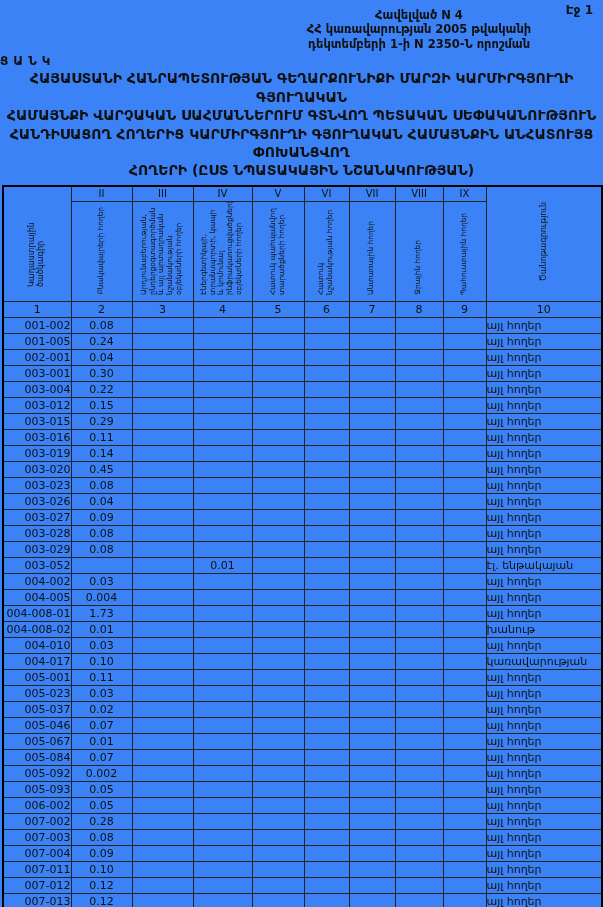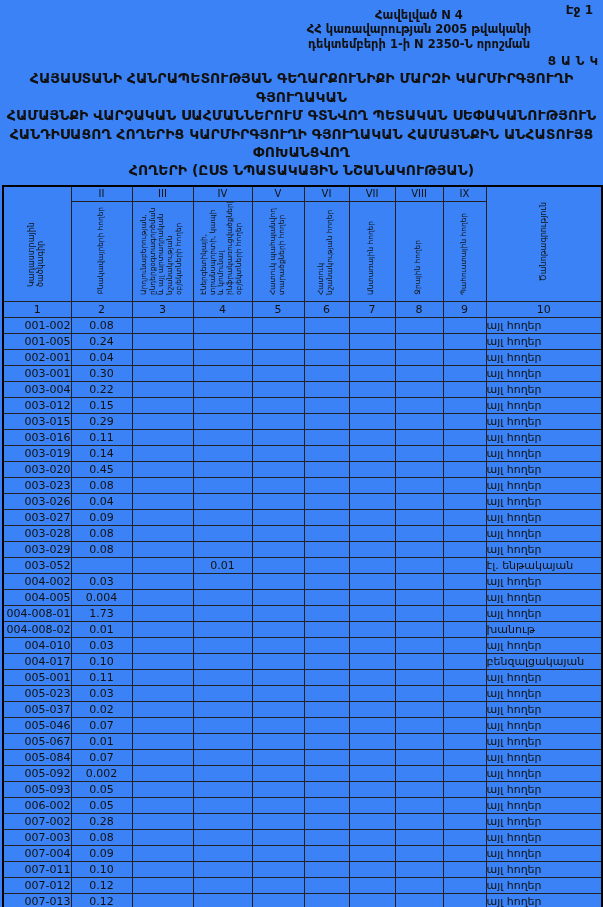--- a/index.html
+++ b/index.html
@@ -9,21 +9,21 @@
     margin:0 auto;box-sizing:border-box;
   }
   .page-num{
     position:absolute;top:3px;right:10px;font-weight:bold;font-size:12px;
   }
   .appendix{
     margin:8px 4px 0 244px;width:350px;text-align:center;
     font-weight:bold;font-size:11.5px;line-height:1.25;
   }
   .doc-title{
-    text-align:right;font-weight:bold;font-size:12px;letter-spacing:5px;
+    text-align:left;font-weight:bold;font-size:12px;letter-spacing:5px;
     margin-top:3px;
   }
   .doc-subtitle{
     text-align:center;font-weight:bold;font-size:14px;line-height:1.32;
     margin:1px 4px 0 4px;
   }
   table.land{
     border-collapse:collapse;table-layout:fixed;
     margin:5px 1px 0 2px;width:599px;
     border:2px solid #000;
@@ -378,21 +378,21 @@
         <tr class="data-row">
           <td class="code">004-017</td>
           <td class="val">0.10</td>
           <td class="val"></td>
           <td class="val"></td>
           <td class="val"></td>
           <td class="val"></td>
           <td class="val"></td>
           <td class="val"></td>
           <td class="val"></td>
-          <td class="note">բենզալցակայան</td>
+          <td class="note">կառավարության</td>
         </tr>
         <tr class="data-row">
           <td class="code">005-001</td>
           <td class="val">0.11</td>
           <td class="val"></td>
           <td class="val"></td>
           <td class="val"></td>
           <td class="val"></td>
           <td class="val"></td>
           <td class="val"></td>

